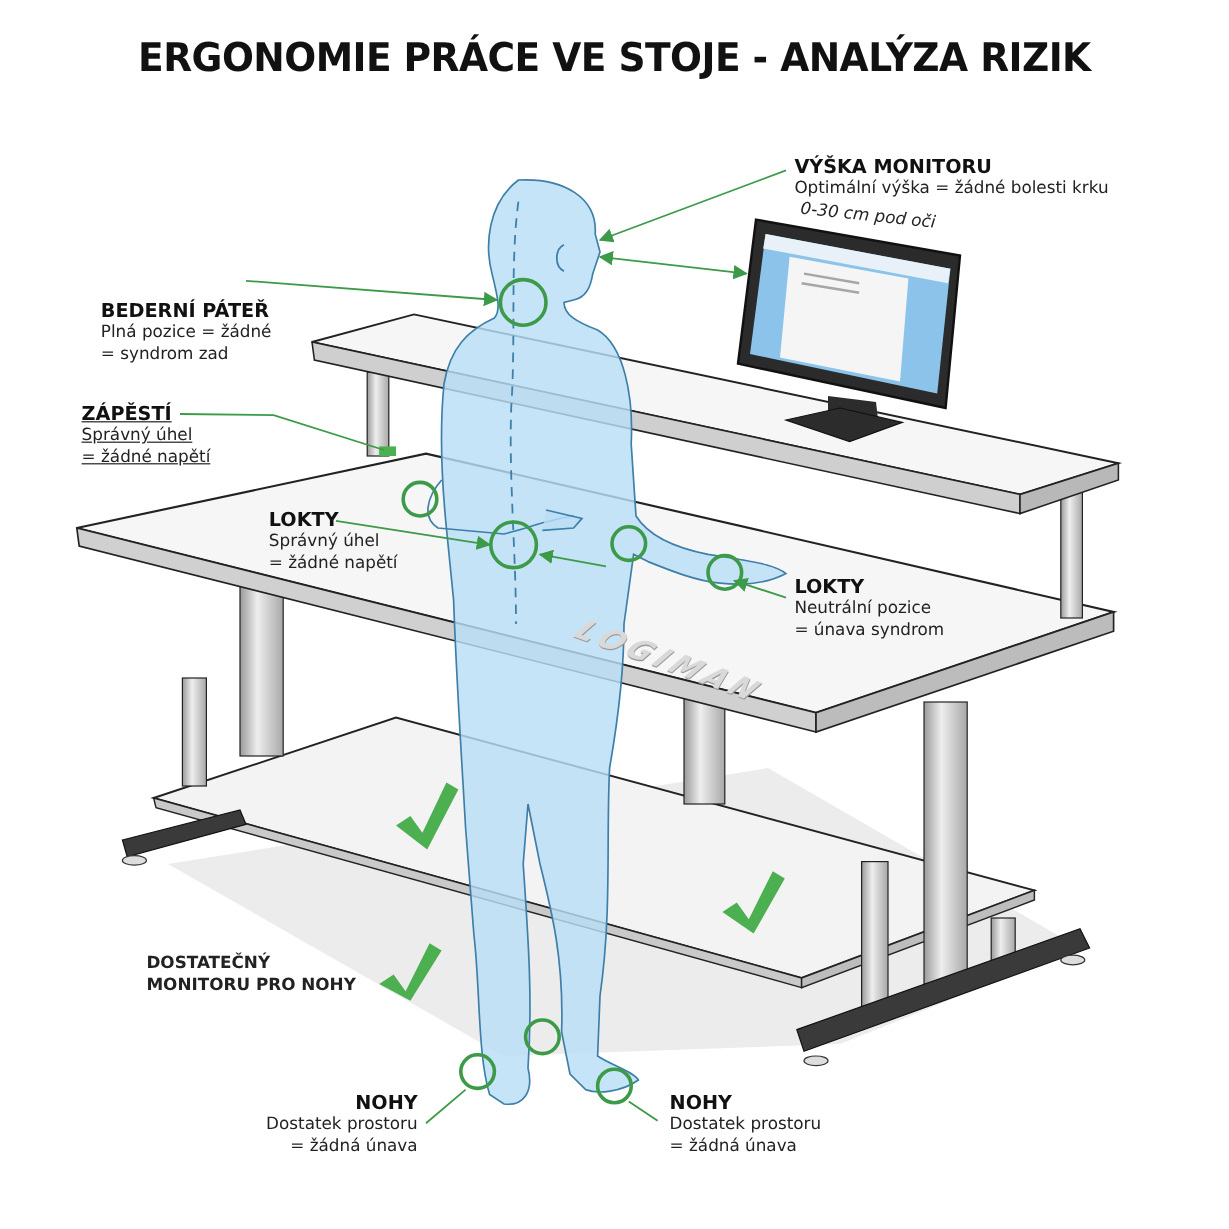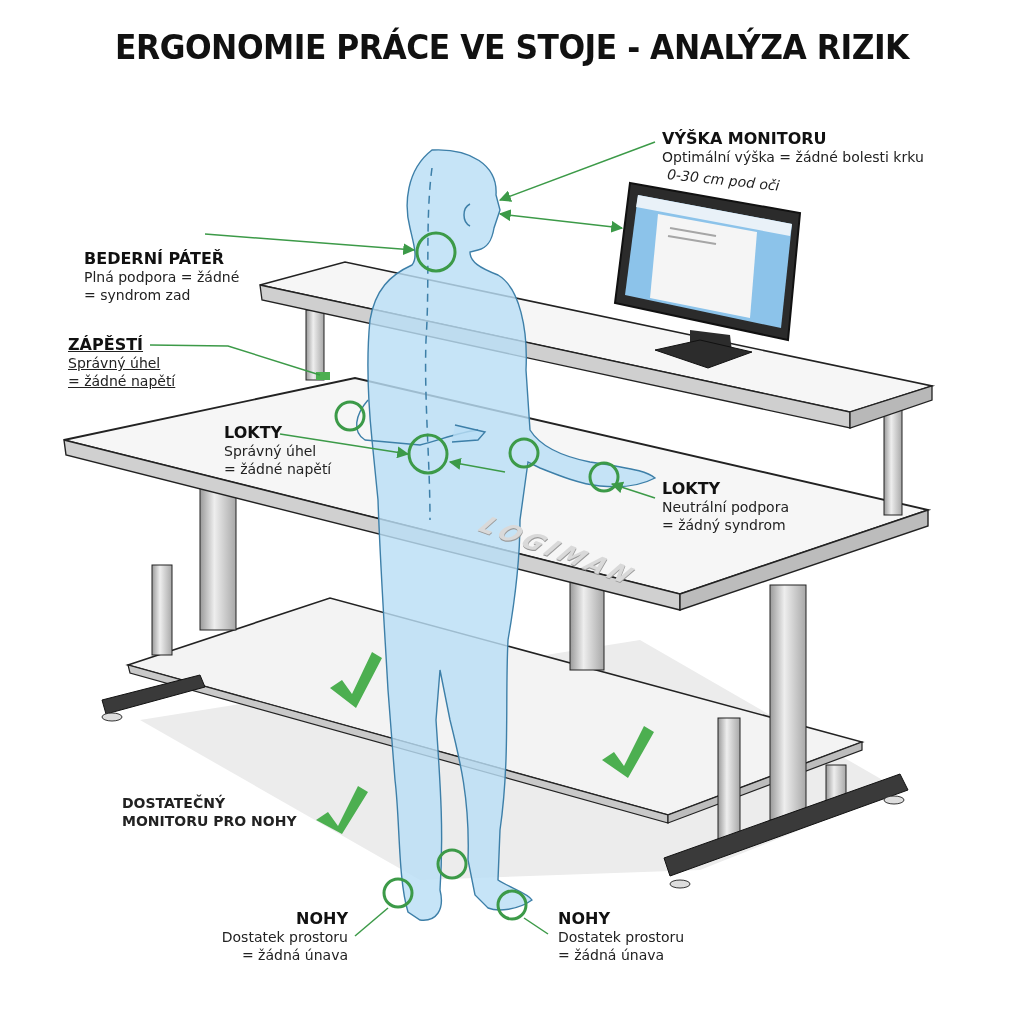--- a/index.html
+++ b/index.html
@@ -131,40 +131,40 @@
 <div class="brand">LOGIMAN</div>
 
 <div class="label" style="left:662px; top:130px;">
   <span class="head">VÝŠKA MONITORU</span>
   <span class="line">Optimální výška = žádné bolesti krku</span>
 </div>
 <div class="note">0-30 cm pod oči</div>
 
 <div class="label" style="left:84px; top:226px;margin-top:24px;">
   <span class="head">BEDERNÍ PÁTEŘ</span>
-  <span class="line">Plná podpora = žádné</span>
+  <span class="line">Plná pozice = žádné</span>
   <span class="line">= syndrom zad</span>
 </div>
 
 <div class="label" style="left:68px; top:336px;text-decoration:underline;">
   <span class="head">ZÁPĚSTÍ</span>
   <span class="line">Správný úhel</span>
   <span class="line">= žádné napětí</span>
 </div>
 
 <div class="label" style="left:224px; top:424px;">
   <span class="head">LOKTY</span>
   <span class="line">Správný úhel</span>
   <span class="line">= žádné napětí</span>
 </div>
 
 <div class="label" style="left:662px; top:480px;">
   <span class="head">LOKTY</span>
-  <span class="line">Neutrální podpora</span>
-  <span class="line">= žádný syndrom</span>
+  <span class="line">Neutrální pozice</span>
+  <span class="line">= únava syndrom</span>
 </div>
 
 <div class="label center-align" style="left:122px; top:794px; width:200px; font-weight:bold;">
   <span class="line">DOSTATEČNÝ</span>
   <span class="line">MONITORU PRO NOHY</span>
 </div>
 
 <div class="label right-align" style="left:196px; top:910px; width:152px;">
   <span class="head">NOHY</span>
   <span class="line">Dostatek prostoru</span>

